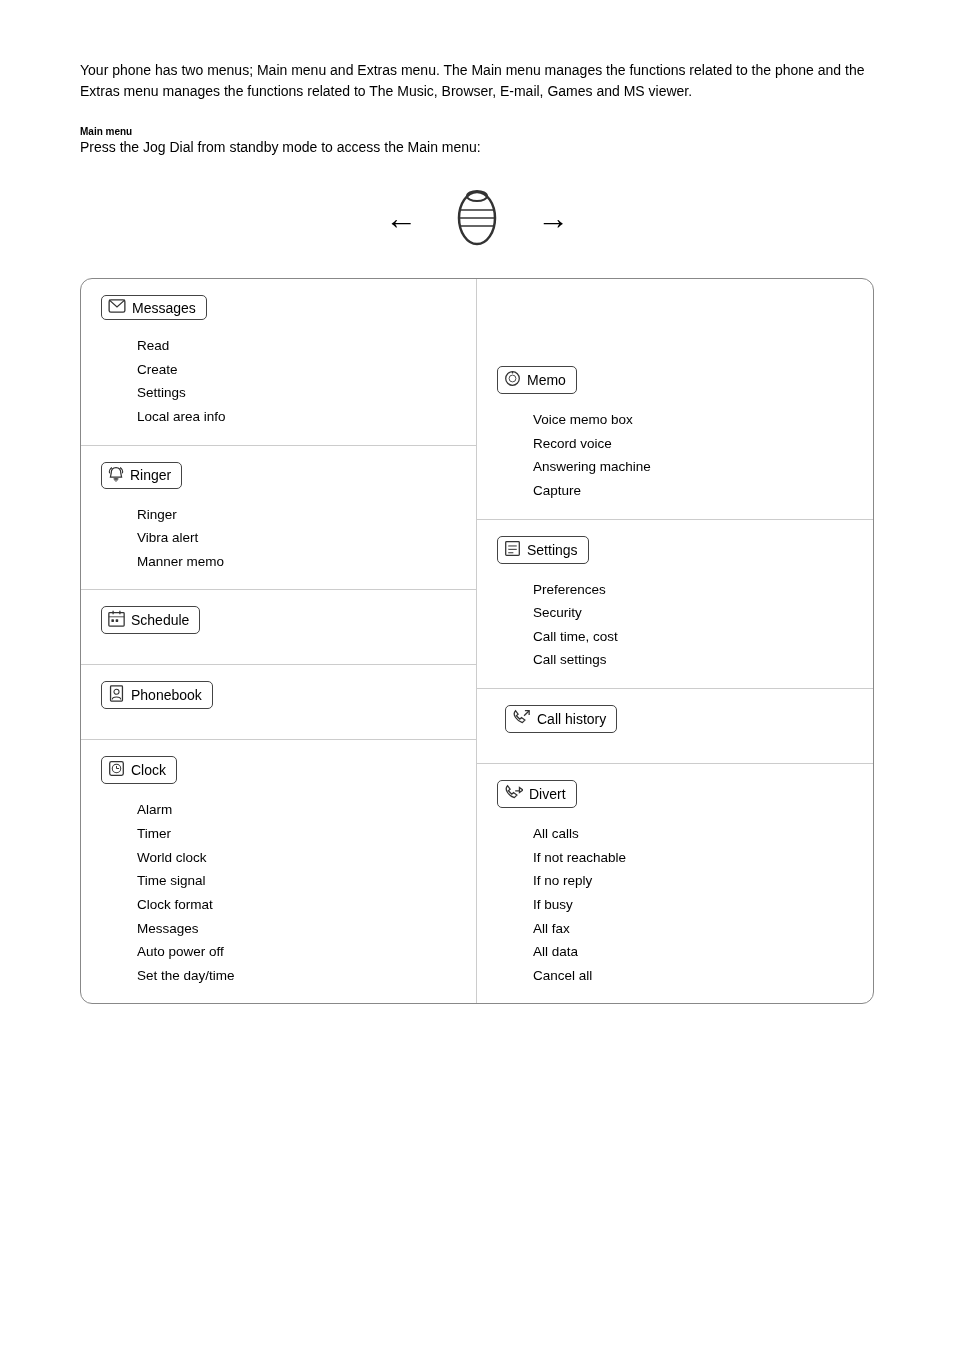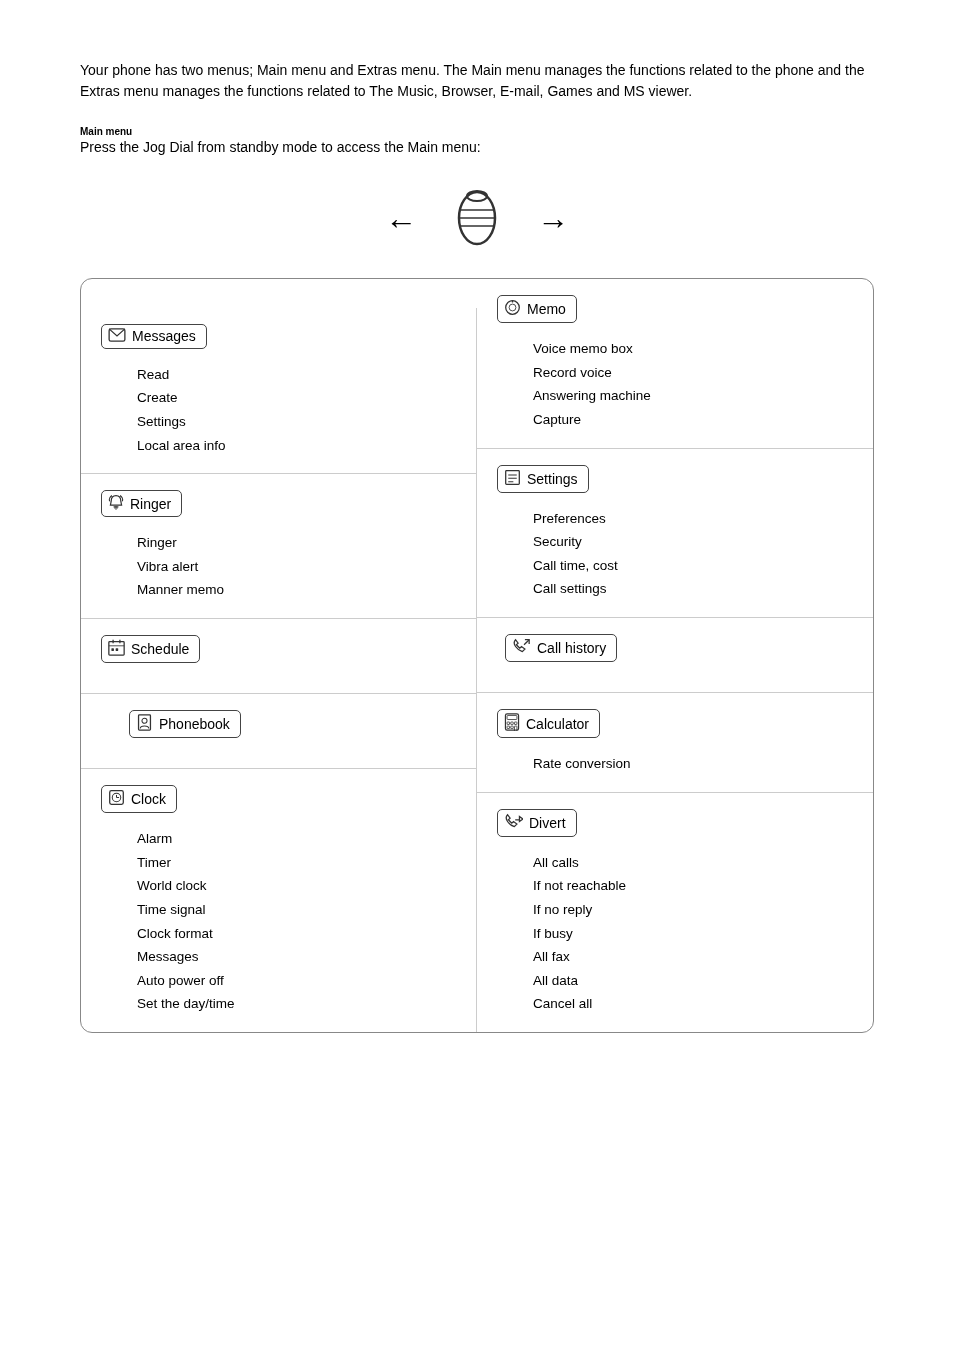--- a/index.html
+++ b/index.html
@@ -169,21 +169,21 @@
                 <line x1="1" y1="8" x2="19" y2="8" stroke="#333" stroke-width="1"></line>
                 <line x1="6" y1="1" x2="6" y2="5" stroke="#333" stroke-width="1.5"></line>
                 <line x1="14" y1="1" x2="14" y2="5" stroke="#333" stroke-width="1.5"></line>
                 <rect x="4" y="11" width="3" height="3" fill="#333" rx="0.5"></rect>
                 <rect x="9" y="11" width="3" height="3" fill="#333" rx="0.5"></rect>
               </svg></span>
             <span class="item-label">Schedule</span>
           </div></div>
       </div>
       <div class="cell">
-        <div style="margin-bottom: 6px; margin-left: 28px;"><div class="item-header">
+        <div style="margin-bottom: 6px;"><div class="item-header">
             <span class="item-icon"><svg viewBox="0 0 20 20" width="17" height="17">
                 <rect x="3" y="1" width="14" height="18" rx="1" fill="none" stroke="#333" stroke-width="1.5"></rect>
                 <circle cx="10" cy="8" r="3" fill="none" stroke="#333" stroke-width="1.2"></circle>
                 <path d="M5 17 C5 13 15 13 15 17" fill="none" stroke="#333" stroke-width="1.2"></path>
               </svg></span>
             <span class="item-label">Phonebook</span>
           </div></div>
       </div>
       <div class="cell">
         <div style="margin-bottom: 6px;"><div class="item-header">
@@ -246,38 +246,20 @@
             <span class="item-icon"><svg viewBox="0 0 22 20" width="19" height="17">
                 <path d="M4 2 C2 4 2 7 4 10 C6 13 9 15 12 16 L15 13 L11 10 L9 12 C8 11 6 9 5 8 L7 6Z" fill="none" stroke="#333" stroke-width="1.5"></path>
                 <path d="M15 2 L20 2 L20 7" fill="none" stroke="#333" stroke-width="1.5"></path>
                 <line x1="20" y1="2" x2="14" y2="8" stroke="#333" stroke-width="1.5"></line>
               </svg></span>
             <span class="item-label">Call history</span>
           </div></div>
       </div>
       <div class="cell">
         <div style="margin-bottom: 6px;"><div class="item-header">
-            <span class="item-icon"><svg viewBox="0 0 18 22" width="16" height="18">
-                <rect x="1" y="1" width="16" height="20" rx="2" fill="none" stroke="#333" stroke-width="1.5"></rect>
-                <rect x="3" y="3" width="12" height="5" rx="1" fill="none" stroke="#333" stroke-width="1"></rect>
-                <rect x="3" y="11" width="3" height="3" rx="0.5" fill="none" stroke="#333" stroke-width="1"></rect>
-                <rect x="7.5" y="11" width="3" height="3" rx="0.5" fill="none" stroke="#333" stroke-width="1"></rect>
-                <rect x="12" y="11" width="3" height="3" rx="0.5" fill="none" stroke="#333" stroke-width="1"></rect>
-                <rect x="3" y="16" width="3" height="3" rx="0.5" fill="none" stroke="#333" stroke-width="1"></rect>
-                <rect x="7.5" y="16" width="3" height="3" rx="0.5" fill="none" stroke="#333" stroke-width="1"></rect>
-                <rect x="12" y="16" width="3" height="7" rx="0.5" fill="none" stroke="#333" stroke-width="1"></rect>
-              </svg></span>
-            <span class="item-label">Calculator</span>
-          </div></div>
-        <div class="sub-items">
-          <div>Rate conversion</div>
-        </div>
-      </div>
-      <div class="cell">
-        <div style="margin-bottom: 6px;"><div class="item-header">
             <span class="item-icon"><svg viewBox="0 0 22 20" width="19" height="17">
                 <path d="M4 2 C2 4 2 7 4 10 C6 13 9 15 12 16 L15 13 L11 10 L9 12 C8 11 6 9 5 8 L7 6Z" fill="none" stroke="#333" stroke-width="1.5"></path>
                 <path d="M13 8 L18 8 L18 4 L22 7 L18 10 L18 8" fill="none" stroke="#333" stroke-width="1.5"></path>
               </svg></span>
             <span class="item-label">Divert</span>
           </div></div>
         <div class="sub-items">
           <div>All calls</div>
           <div>If not reachable</div>
           <div>If no reply</div>

